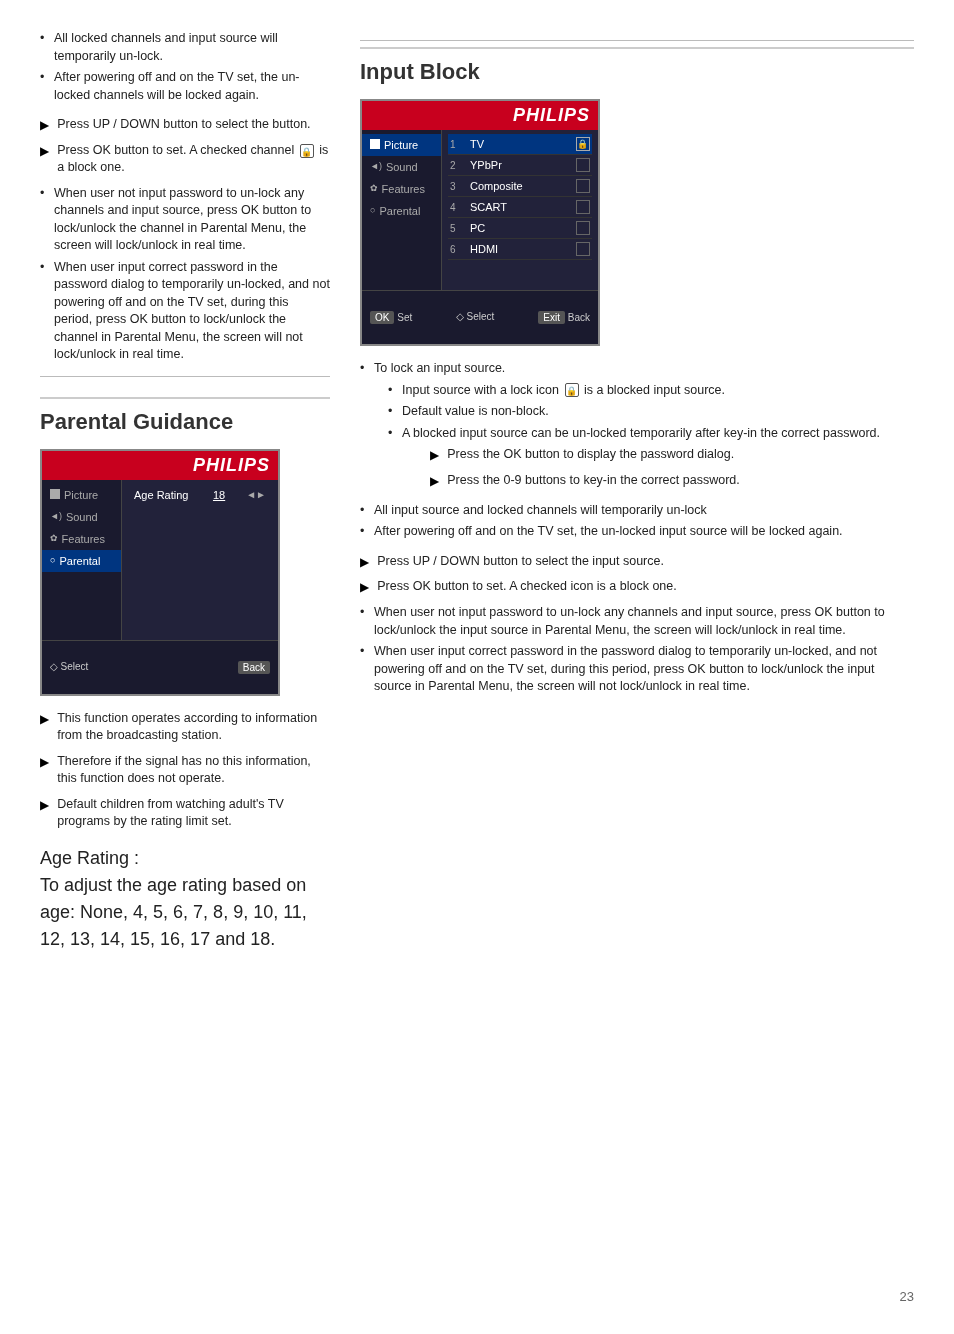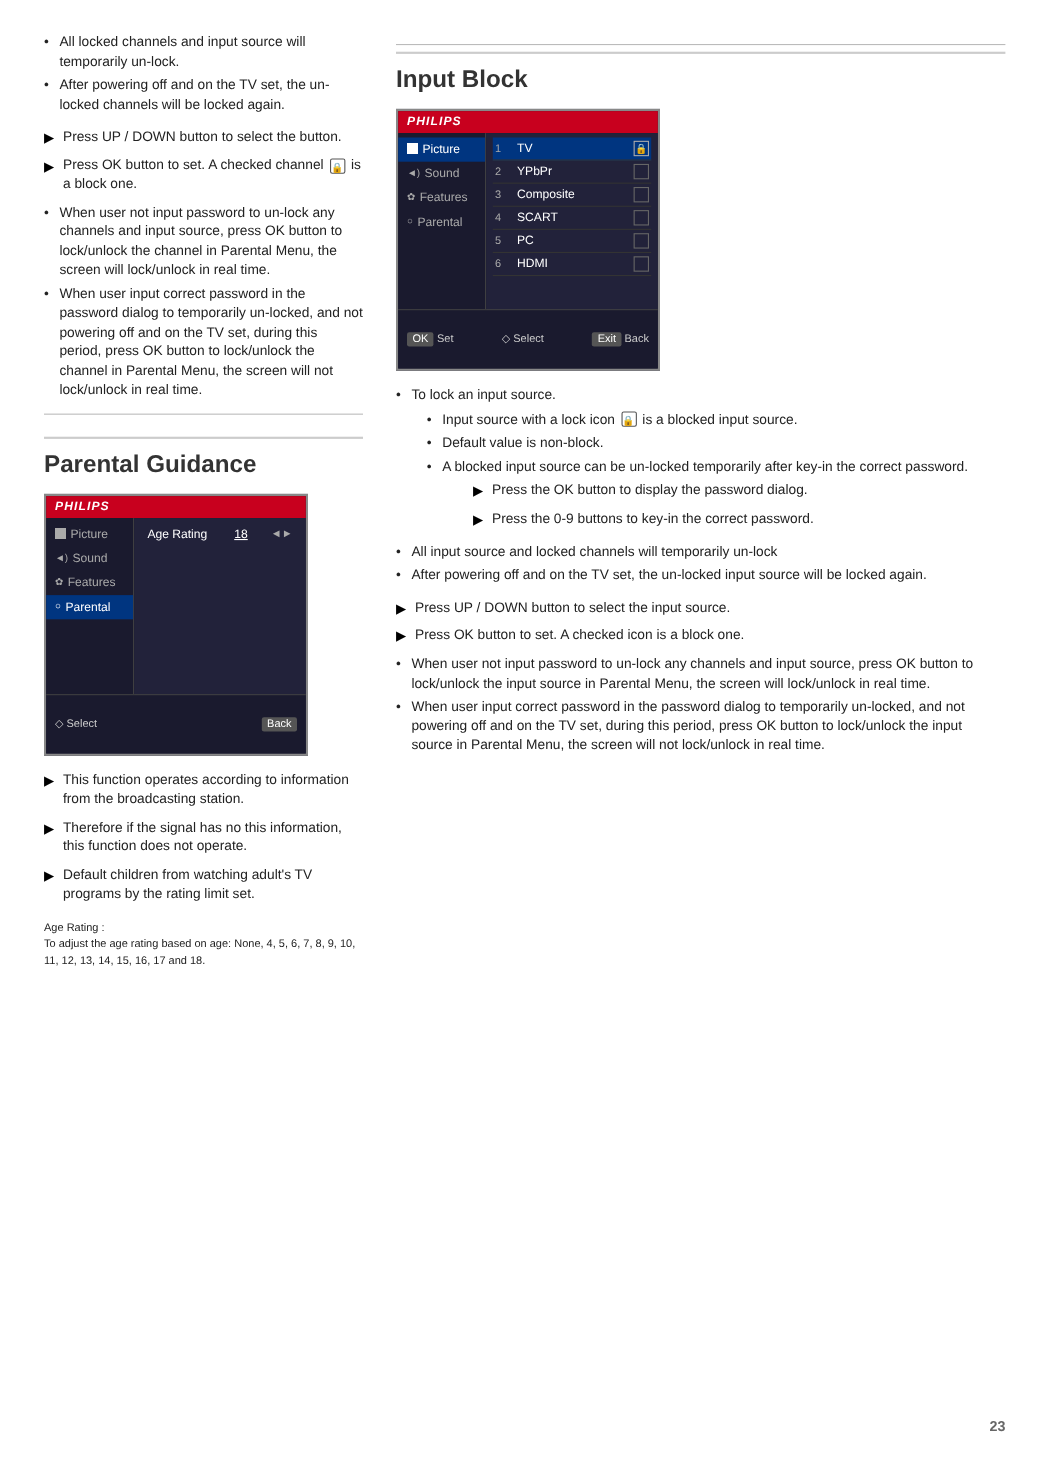--- a/index.html
+++ b/index.html
@@ -49,25 +49,26 @@
       border: 2px solid #888;
       background: #1a1a2e;
       color: #fff;
       width: 240px;
       margin-bottom: 14px;
       padding: 0;
       font-size: 12px;
     }
     .tv-menu-header {
       background: #c8001e;
+      text-align: right;
       padding: 4px 8px;
       font-weight: bold;
       font-style: italic;
       letter-spacing: 1px;
-      font-size: 11px;
+      font-size: 18px;
       color: #fff;
     }
     .tv-menu-body {
       display: flex;
       min-height: 160px;
     }
     .tv-menu-sidebar {
       width: 80px;
       background: #1a1a2e;
       padding: 4px 0;
@@ -164,29 +165,28 @@
       text-align: center;
       line-height: 14px;
       font-size: 9px;
       vertical-align: middle;
       margin: 0 2px;
     }
 
     .sub-bullet { margin-left: 14px; }
     .sub-arrow { margin-left: 28px; }
 
-    .age-rating-section { margin-top: 14px; font-size: 10px; line-height: 1.5; }
+    .age-rating-section { margin-top: 14px; font-size: 18px; line-height: 1.5; }
 
     .page-num {
       position: absolute;
       bottom: 30px;
       right: 40px;
       font-size: 13px;
       color: #666;
-      font-weight: bold;
     }
 
     .divider-line {
       border: none;
       border-top: 1px solid #bbb;
       margin: 10px 0 6px 0;
     }
 
     .right-col .section-title {
       margin-top: 0;

